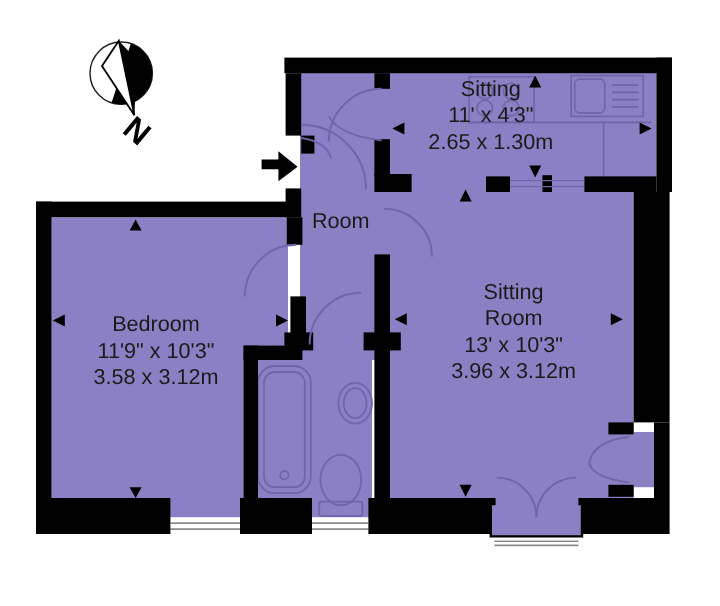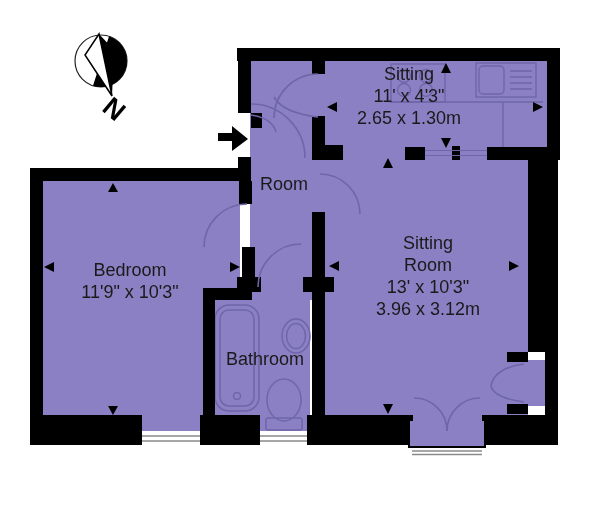--- a/index.html
+++ b/index.html
@@ -141,25 +141,23 @@
   <div class="lbl" style="left:428px;top:232px">
     <div>Sitting</div>
     <div>Room</div>
     <div>13' x 10'3"</div>
     <div>3.96 x 3.12m</div>
   </div>
 
   <div class="lbl" style="left:130px;top:259px">
     <div>Bedroom</div>
     <div>11'9" x 10'3"</div>
+    <div>3.58 x 3.12m</div>
   </div>
 
   <div class="lbl" style="left:284px;top:173px">
     <div>Room</div>
   </div>
 
-  <div class="lbl" style="left:265px;top:348px">
-    <div>Bathroom</div>
-  </div>
 
   <div class="north-lbl">N</div>
 
 </div>
 
 </body></html>

